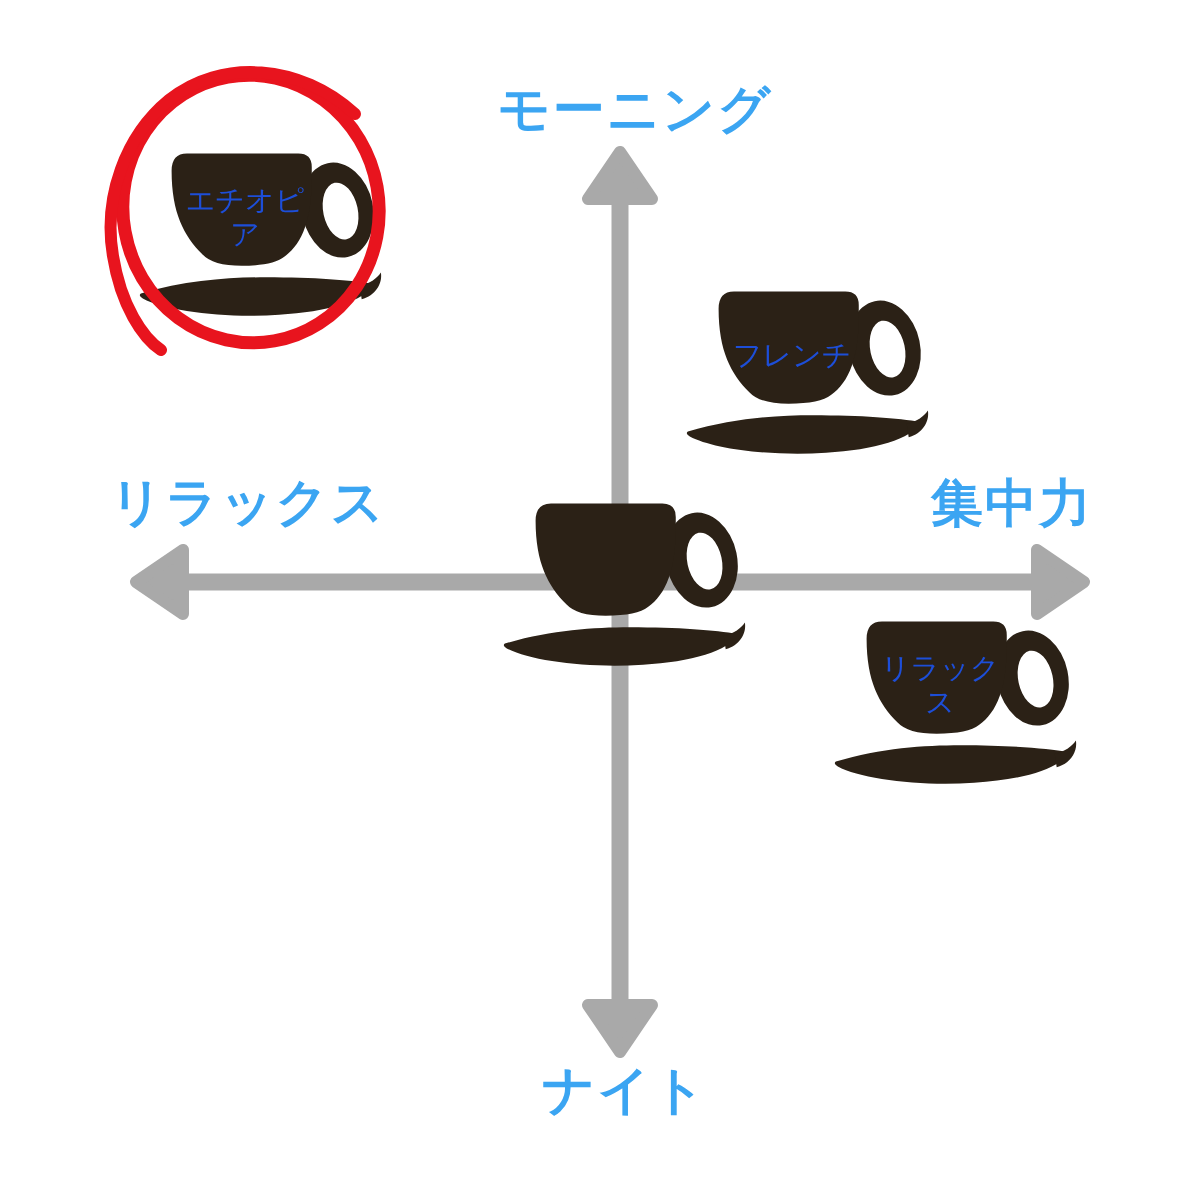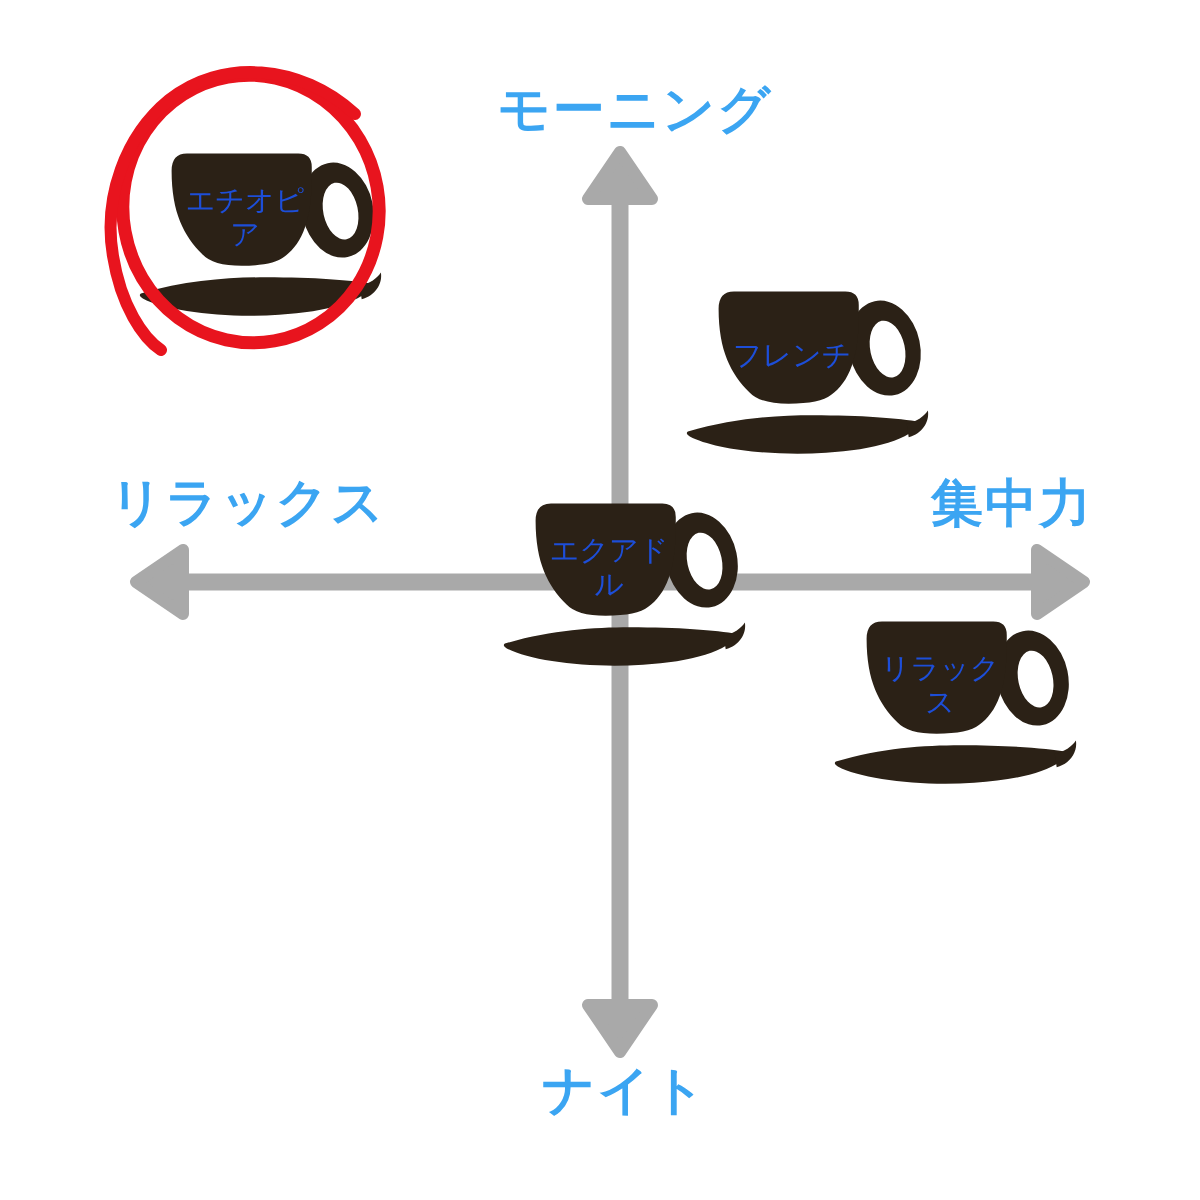--- a/index.html
+++ b/index.html
@@ -82,21 +82,20 @@
     <svg viewBox="0 0 260 200">
         <use href="#cupshape"></use>
       </svg>
     <div class="cup-label">フレンチ</div>
   </div>
 
   <div class="cup" id="cup-ecuador">
     <svg viewBox="0 0 260 200">
         <use href="#cupshape"></use>
       </svg>
-    <div class="cup-label">エクアドル</div>
   </div>
 
   <div class="cup" id="cup-guatemala">
     <svg viewBox="0 0 260 200">
         <use href="#cupshape"></use>
       </svg>
     <div class="cup-label">リラックス</div>
   </div>
 
 

